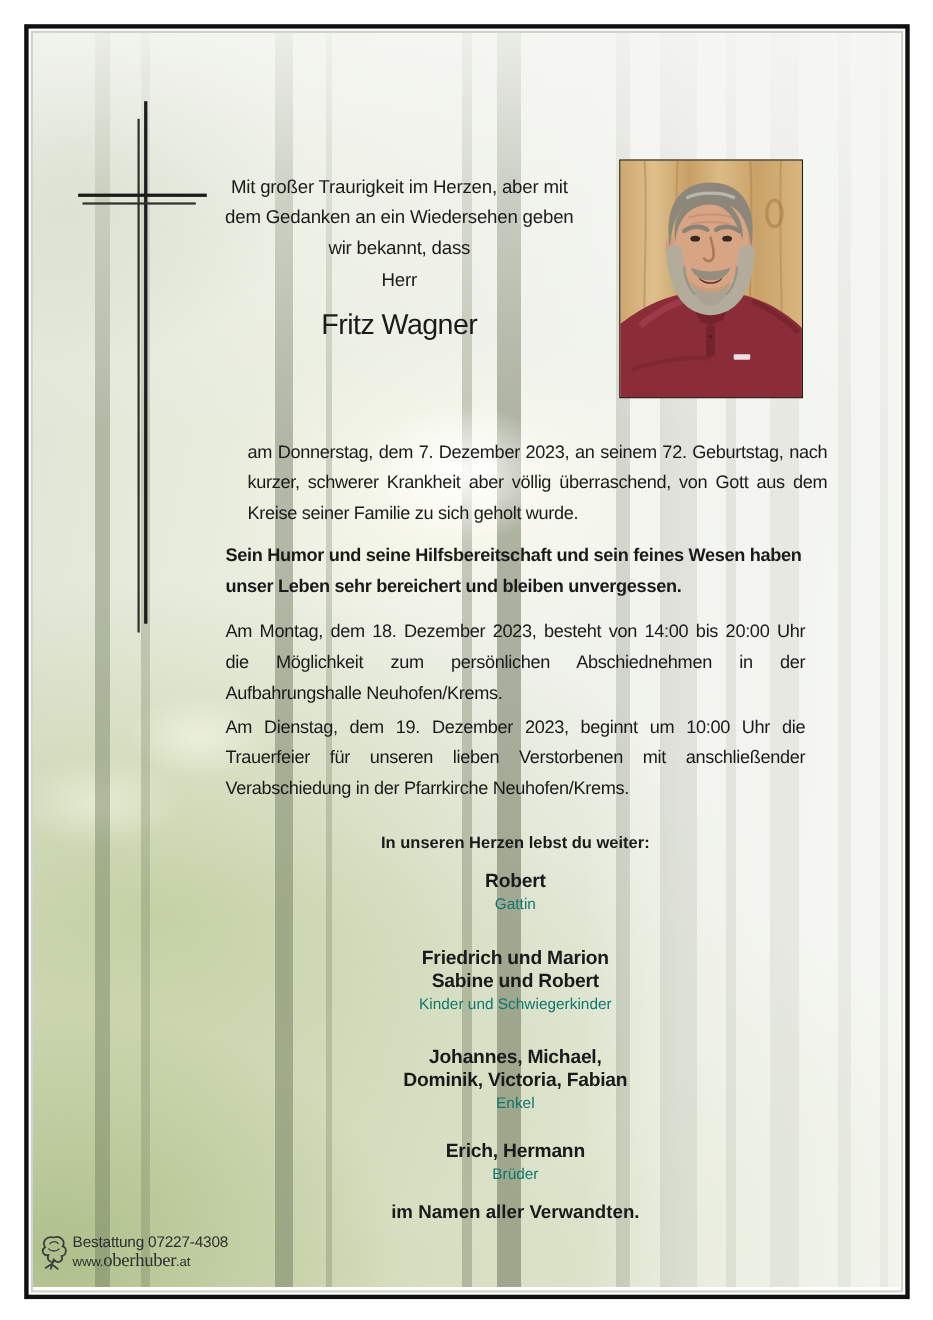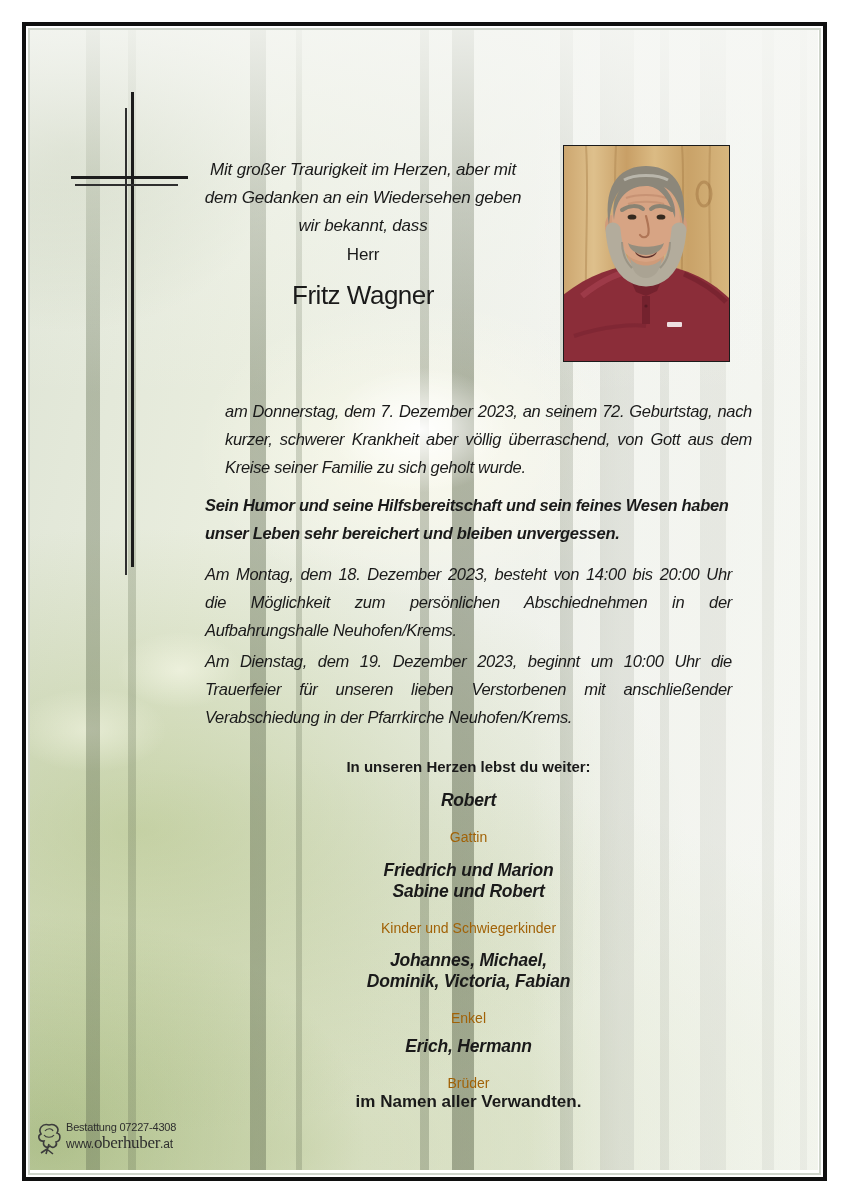--- a/index.html
+++ b/index.html
@@ -28,35 +28,35 @@
       radial-gradient(300px 200px at 390px 420px, rgba(255,253,238,.70) 0%, rgba(255,253,238,0) 75%),
       radial-gradient(90px 55px at 150px 640px, rgba(255,255,242,.50) 0%, rgba(255,255,242,0) 70%),
       radial-gradient(110px 60px at 60px 700px, rgba(255,255,242,.45) 0%, rgba(255,255,242,0) 70%),
       radial-gradient(760px 420px at 110px 800px, rgba(157,178,102,.45) 0%, rgba(157,178,102,0) 72%),
       radial-gradient(900px 520px at 270px 1120px, rgba(168,186,112,.40) 0%, rgba(168,186,112,0) 75%),
       radial-gradient(420px 300px at 20px 1110px, rgba(116,146,68,.48) 0%, rgba(116,146,68,0) 75%),
       radial-gradient(520px 330px at 680px 1040px, rgba(236,240,229,.60) 0%, rgba(236,240,229,0) 75%),
       linear-gradient(102deg, #dee4d5 0%, #e9edde 28%, #f0f2ec 55%, #eef0e9 78%, #f2f4ef 100%);
   }
   .abs{position:absolute;}
-  .ln{display:block;font-style:italic;}
+  .ln{display:block;}
   .jl{text-align:justify;text-align-last:justify;}
   .centered{text-align:center;}
   .para{text-align:left;font-size:16.5px;line-height:28px;letter-spacing:-0.3px;}
   .intro{font-size:17px;line-height:28px;letter-spacing:-0.2px;}
   .bold{font-weight:700;}
   .name-big{font-size:26px;line-height:46px;letter-spacing:-0.5px;}
   .mournames{font-size:17.5px;line-height:21px;font-weight:700;letter-spacing:-0.2px;}
-  .relation{font-size:14px;line-height:17px;margin-top:18px;color:#a16207;}
+  .relation{font-size:14px;line-height:17px;margin-top:2px;color:#0f766e;}
   .cross-line{position:absolute;background:#1c1c1c;}
   .photo{position:absolute;left:563px;top:145px;width:165px;height:215px;border:1px solid #1b1b1b;background:#cda770;}
   .photo svg{display:block;width:100%;height:100%;}
   .footer{position:absolute;left:36px;top:1122px;display:flex;align-items:flex-start;gap:4px;color:#2e2e2e;}
   .footer .txt{display:flex;flex-direction:column;line-height:1.05;}
-  .footer .l1{font-size:11px;letter-spacing:-0.2px;}
+  .footer .l1{font-size:14px;letter-spacing:-0.2px;}
   .footer .l2{font-size:12px;letter-spacing:-0.2px;}
   .footer .brand{font-size:17px;letter-spacing:-0.3px;font-family:Liberation Serif, serif;}
 </style>
 </head>
 <body>
 
 <div class="card">
   <div class="frame"></div>
   <div class="forest"></div>
   <div class="innerline"></div>

